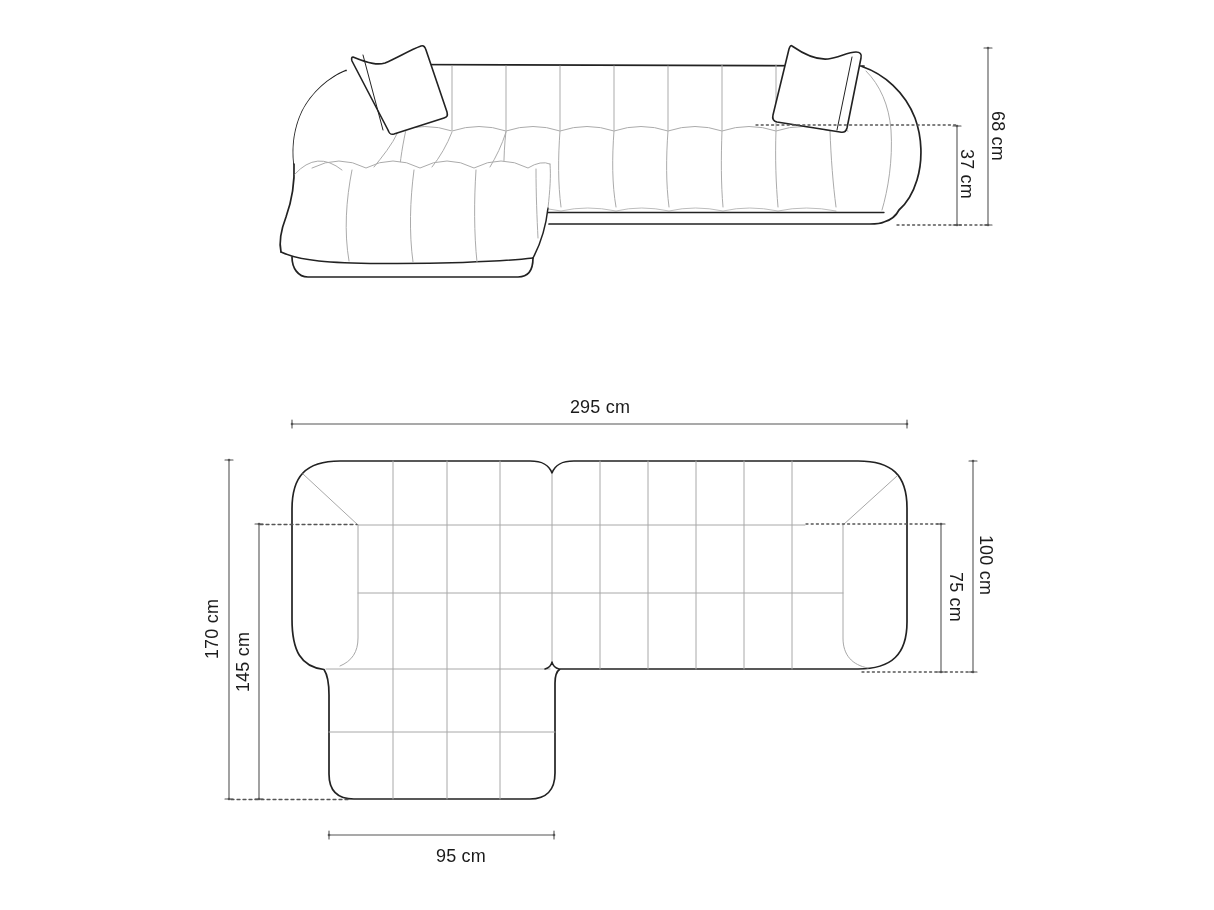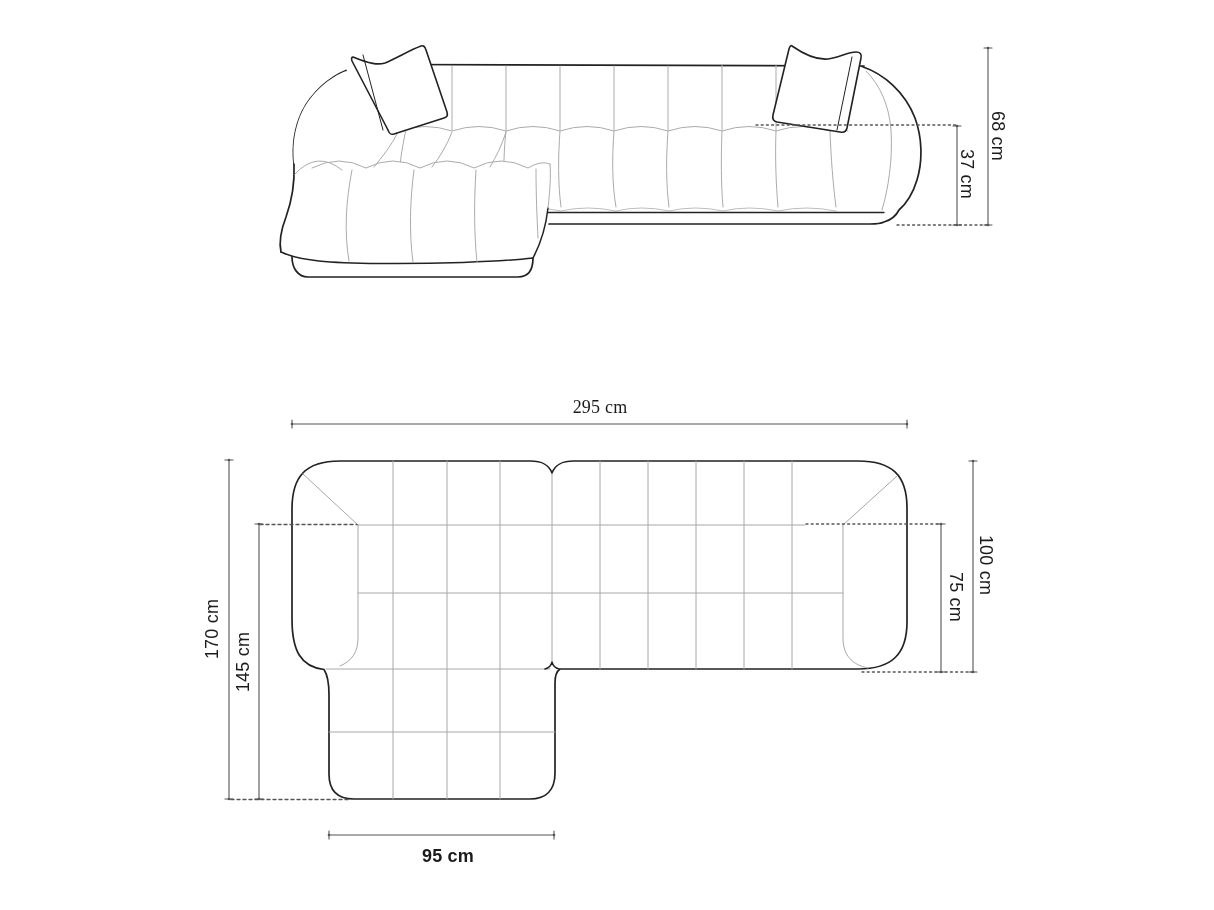--- a/index.html
+++ b/index.html
@@ -202,24 +202,24 @@
         <circle cx="329" cy="835" r="1.3" fill="#555" stroke="none"></circle>
         <circle cx="554" cy="835" r="1.3" fill="#555" stroke="none"></circle>
       </g>
     </g>
   </svg>
 
   <div class="dim-label rot-cw" style="left:998px;top:136px;">68 cm</div>
 
   <div class="dim-label rot-cw" style="left:967px;top:174px;">37 cm</div>
 
-  <div class="dim-label" style="left:600px;top:407px;font-family:Liberation Serif, serif;">295 cm</div>
+  <div class="dim-label" style="left:600px;top:407px;">295 cm</div>
 
   <div class="dim-label rot-ccw" style="left:212px;top:629px;">170 cm</div>
 
   <div class="dim-label rot-ccw" style="left:243px;top:662px;">145 cm</div>
 
   <div class="dim-label rot-cw" style="left:986px;top:565px;">100 cm</div>
 
   <div class="dim-label rot-cw" style="left:956px;top:597px;">75 cm</div>
 
-  <div class="dim-label" style="left:448px;top:856px;font-weight:bold;">95 cm</div>
+  <div class="dim-label" style="left:461px;top:856px;">95 cm</div>
 </div>
 
 </body></html>

